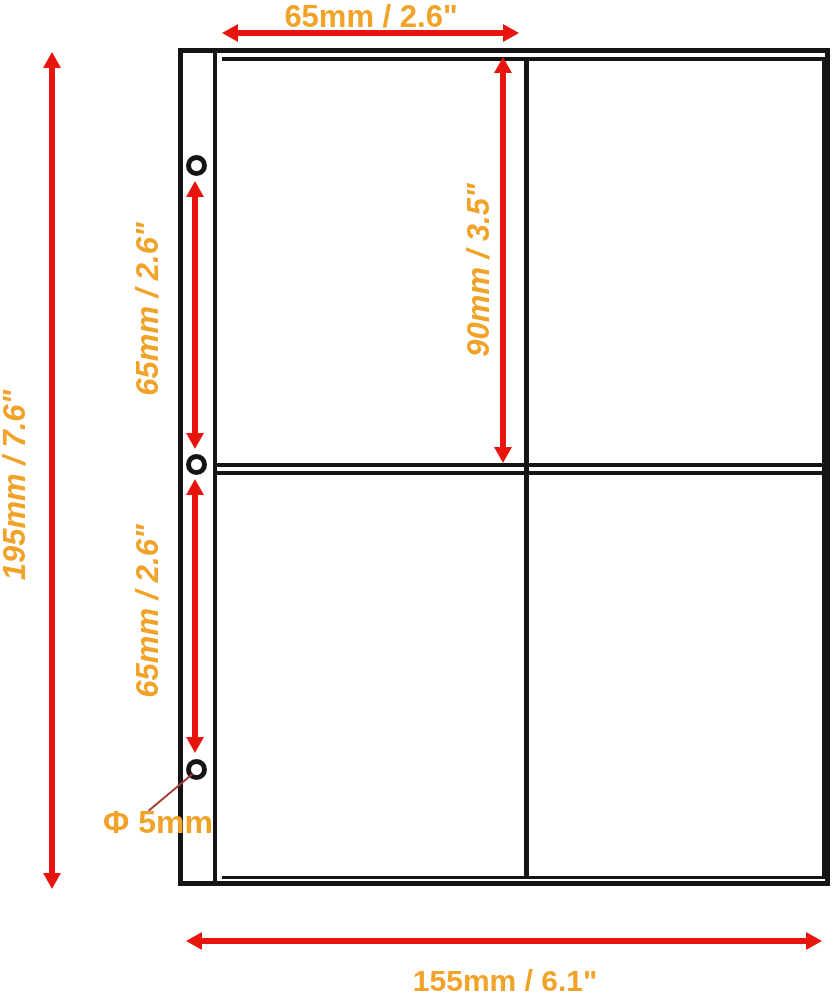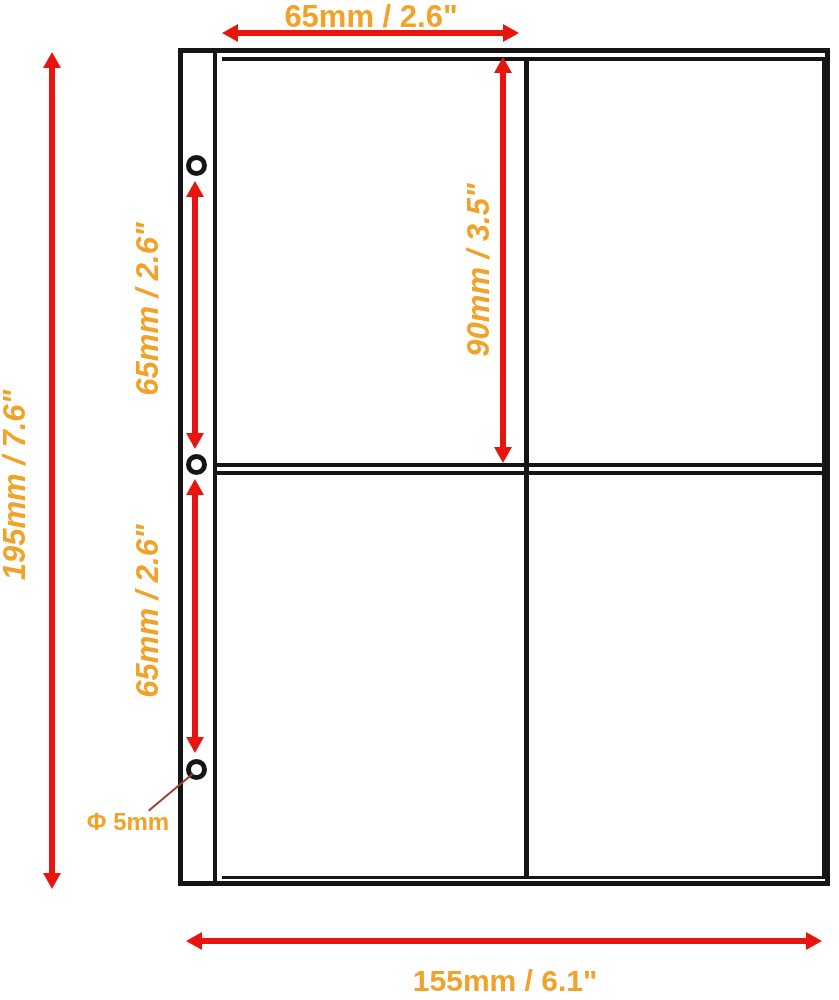--- a/index.html
+++ b/index.html
@@ -33,21 +33,21 @@
     border-left:9px solid transparent; border-right:9px solid transparent;
   }
   .arr-v::before { top:-15px;    border-bottom:16px solid var(--arrow,#e8140e); }
   .arr-v::after  { bottom:-15px; border-top:16px solid var(--arrow,#e8140e); }
   
   .dim {
     position:absolute; color:var(--text,#f0a328); font-weight:bold; font-size:31px;
     line-height:1; white-space:nowrap; transform:translate(-50%,-50%);
   }
   .dim.vert { transform:translate(-50%,-50%) rotate(-90deg); font-style:italic; }
-  .dim.small { font-size:24px; }
+  .dim.small { font-size:32px;margin-left:30px; }
   
   .leader {
     position:absolute; height:2px; background:var(--leader,#a03a32);
     transform-origin:0 0; transform:rotate(-40deg);
   }
 </style>
 </head>
 <body>
 
 <div class="canvas">

